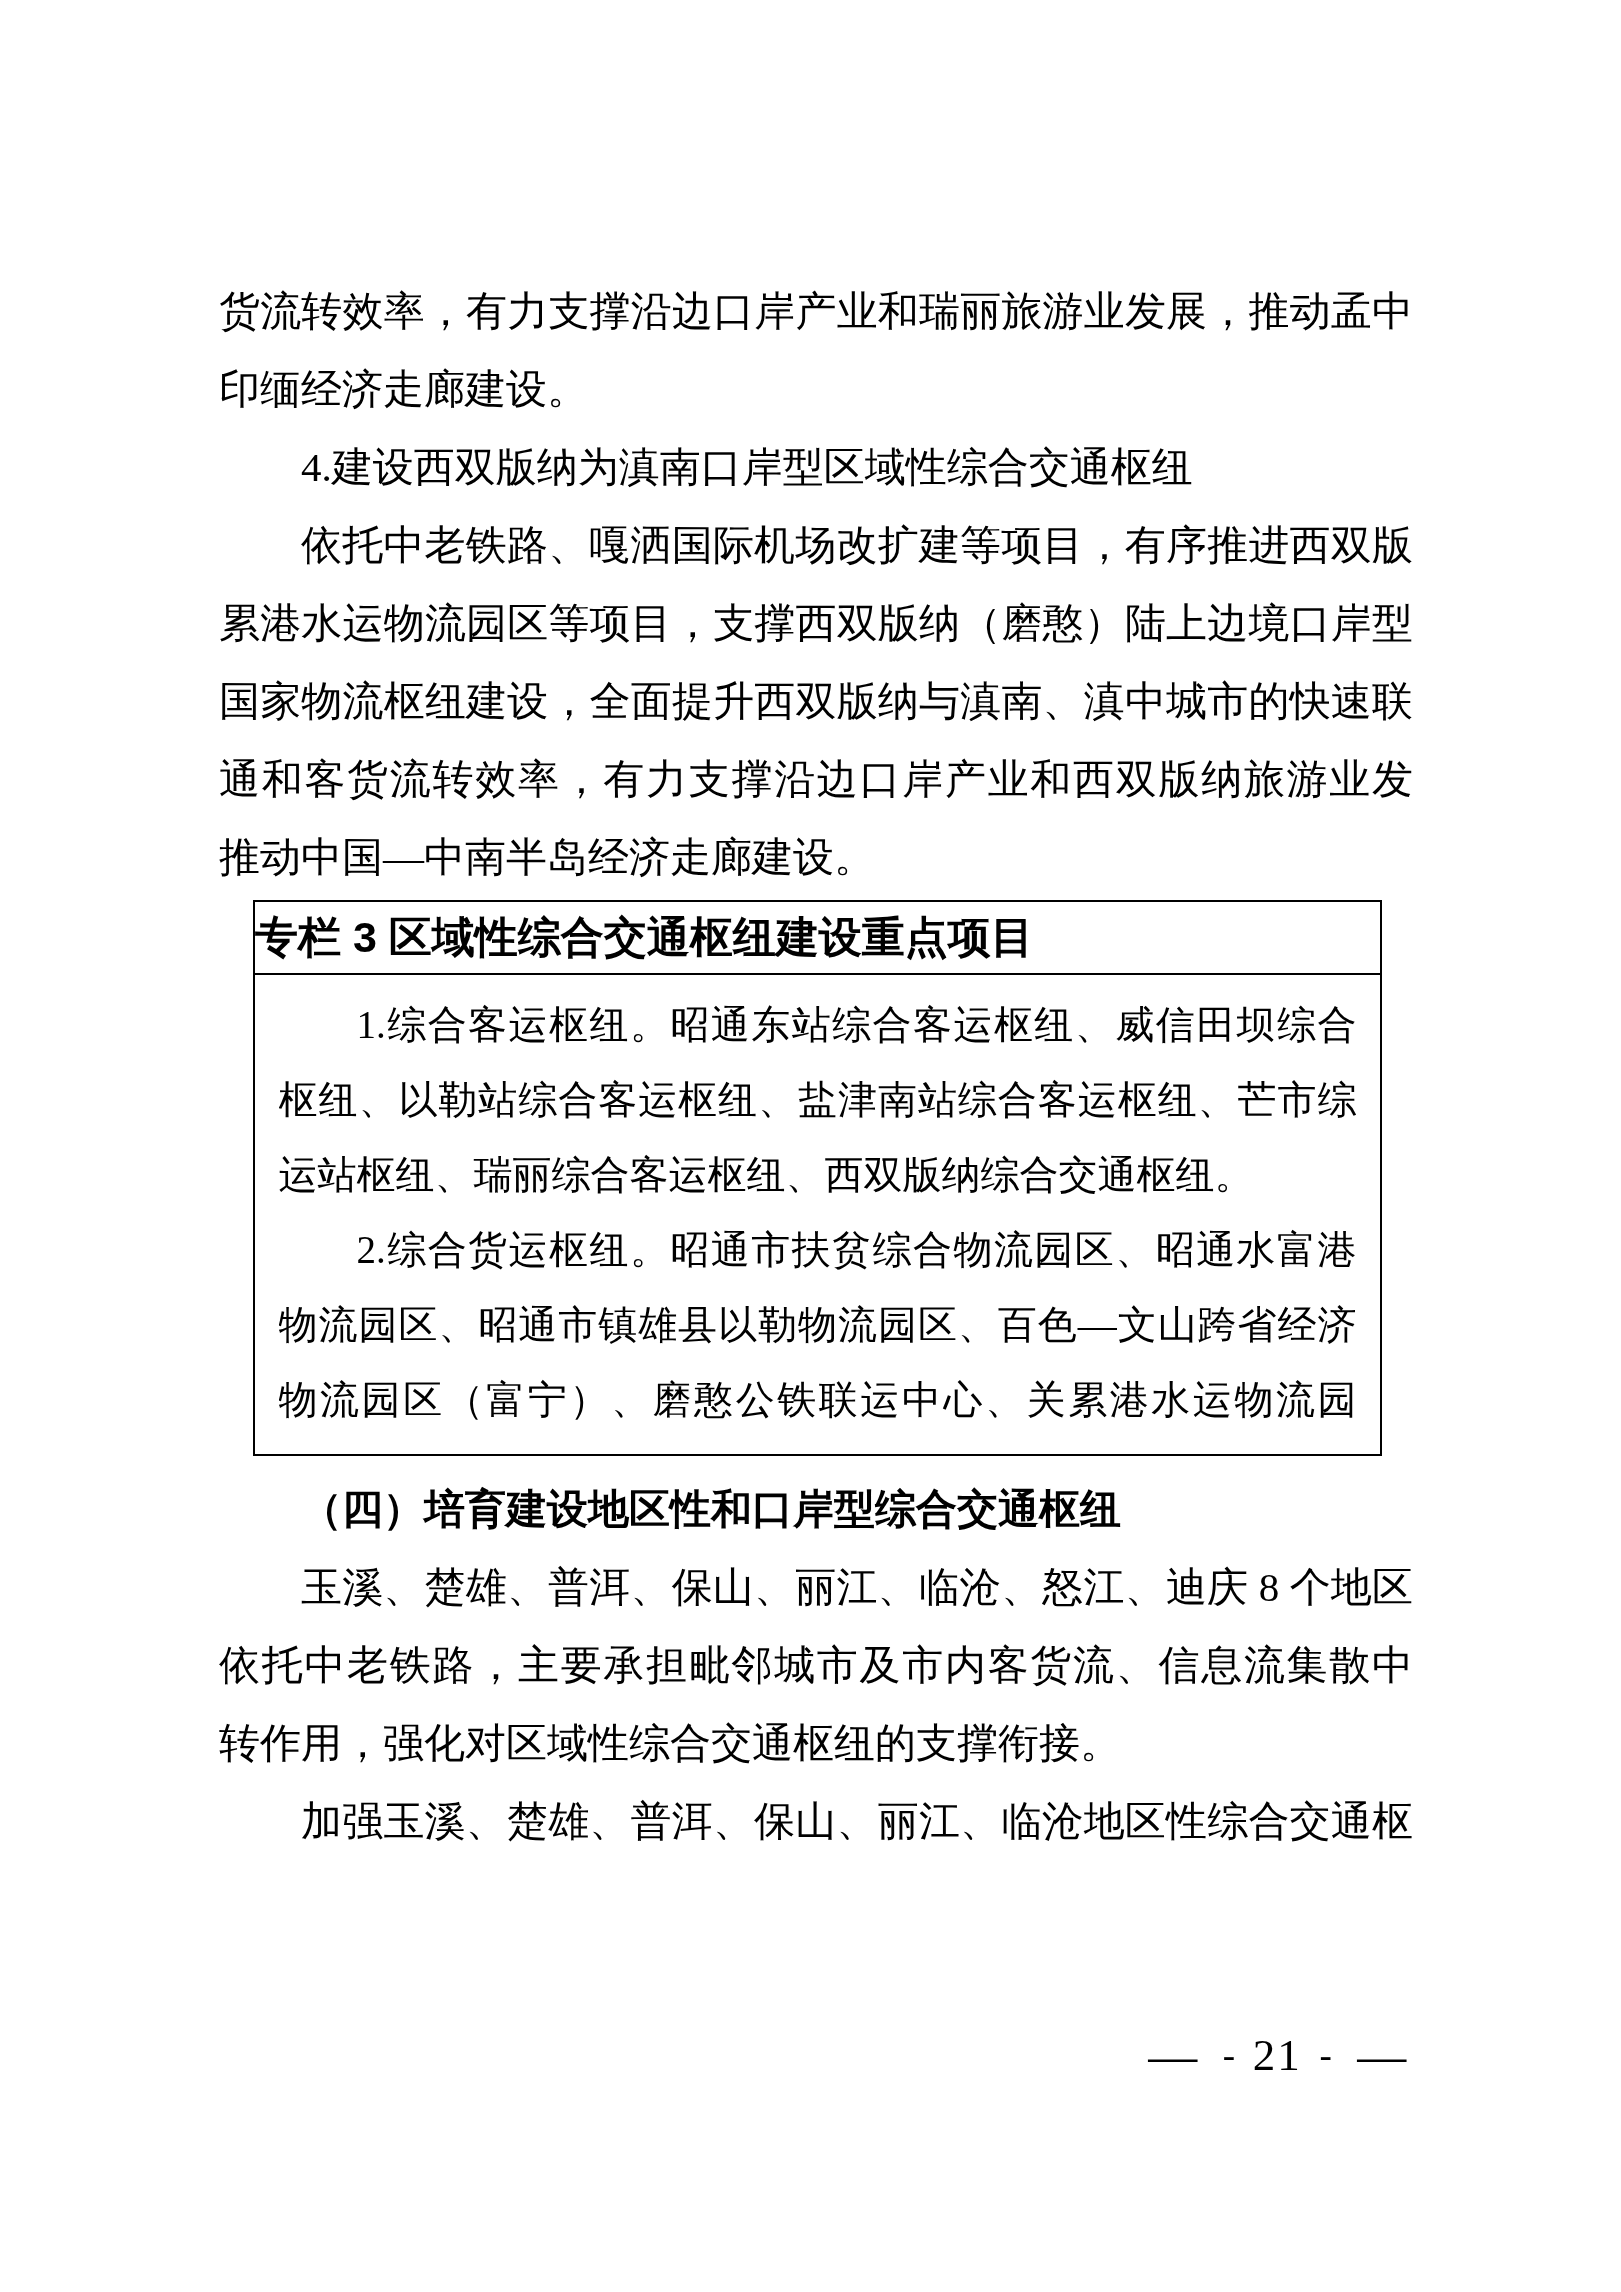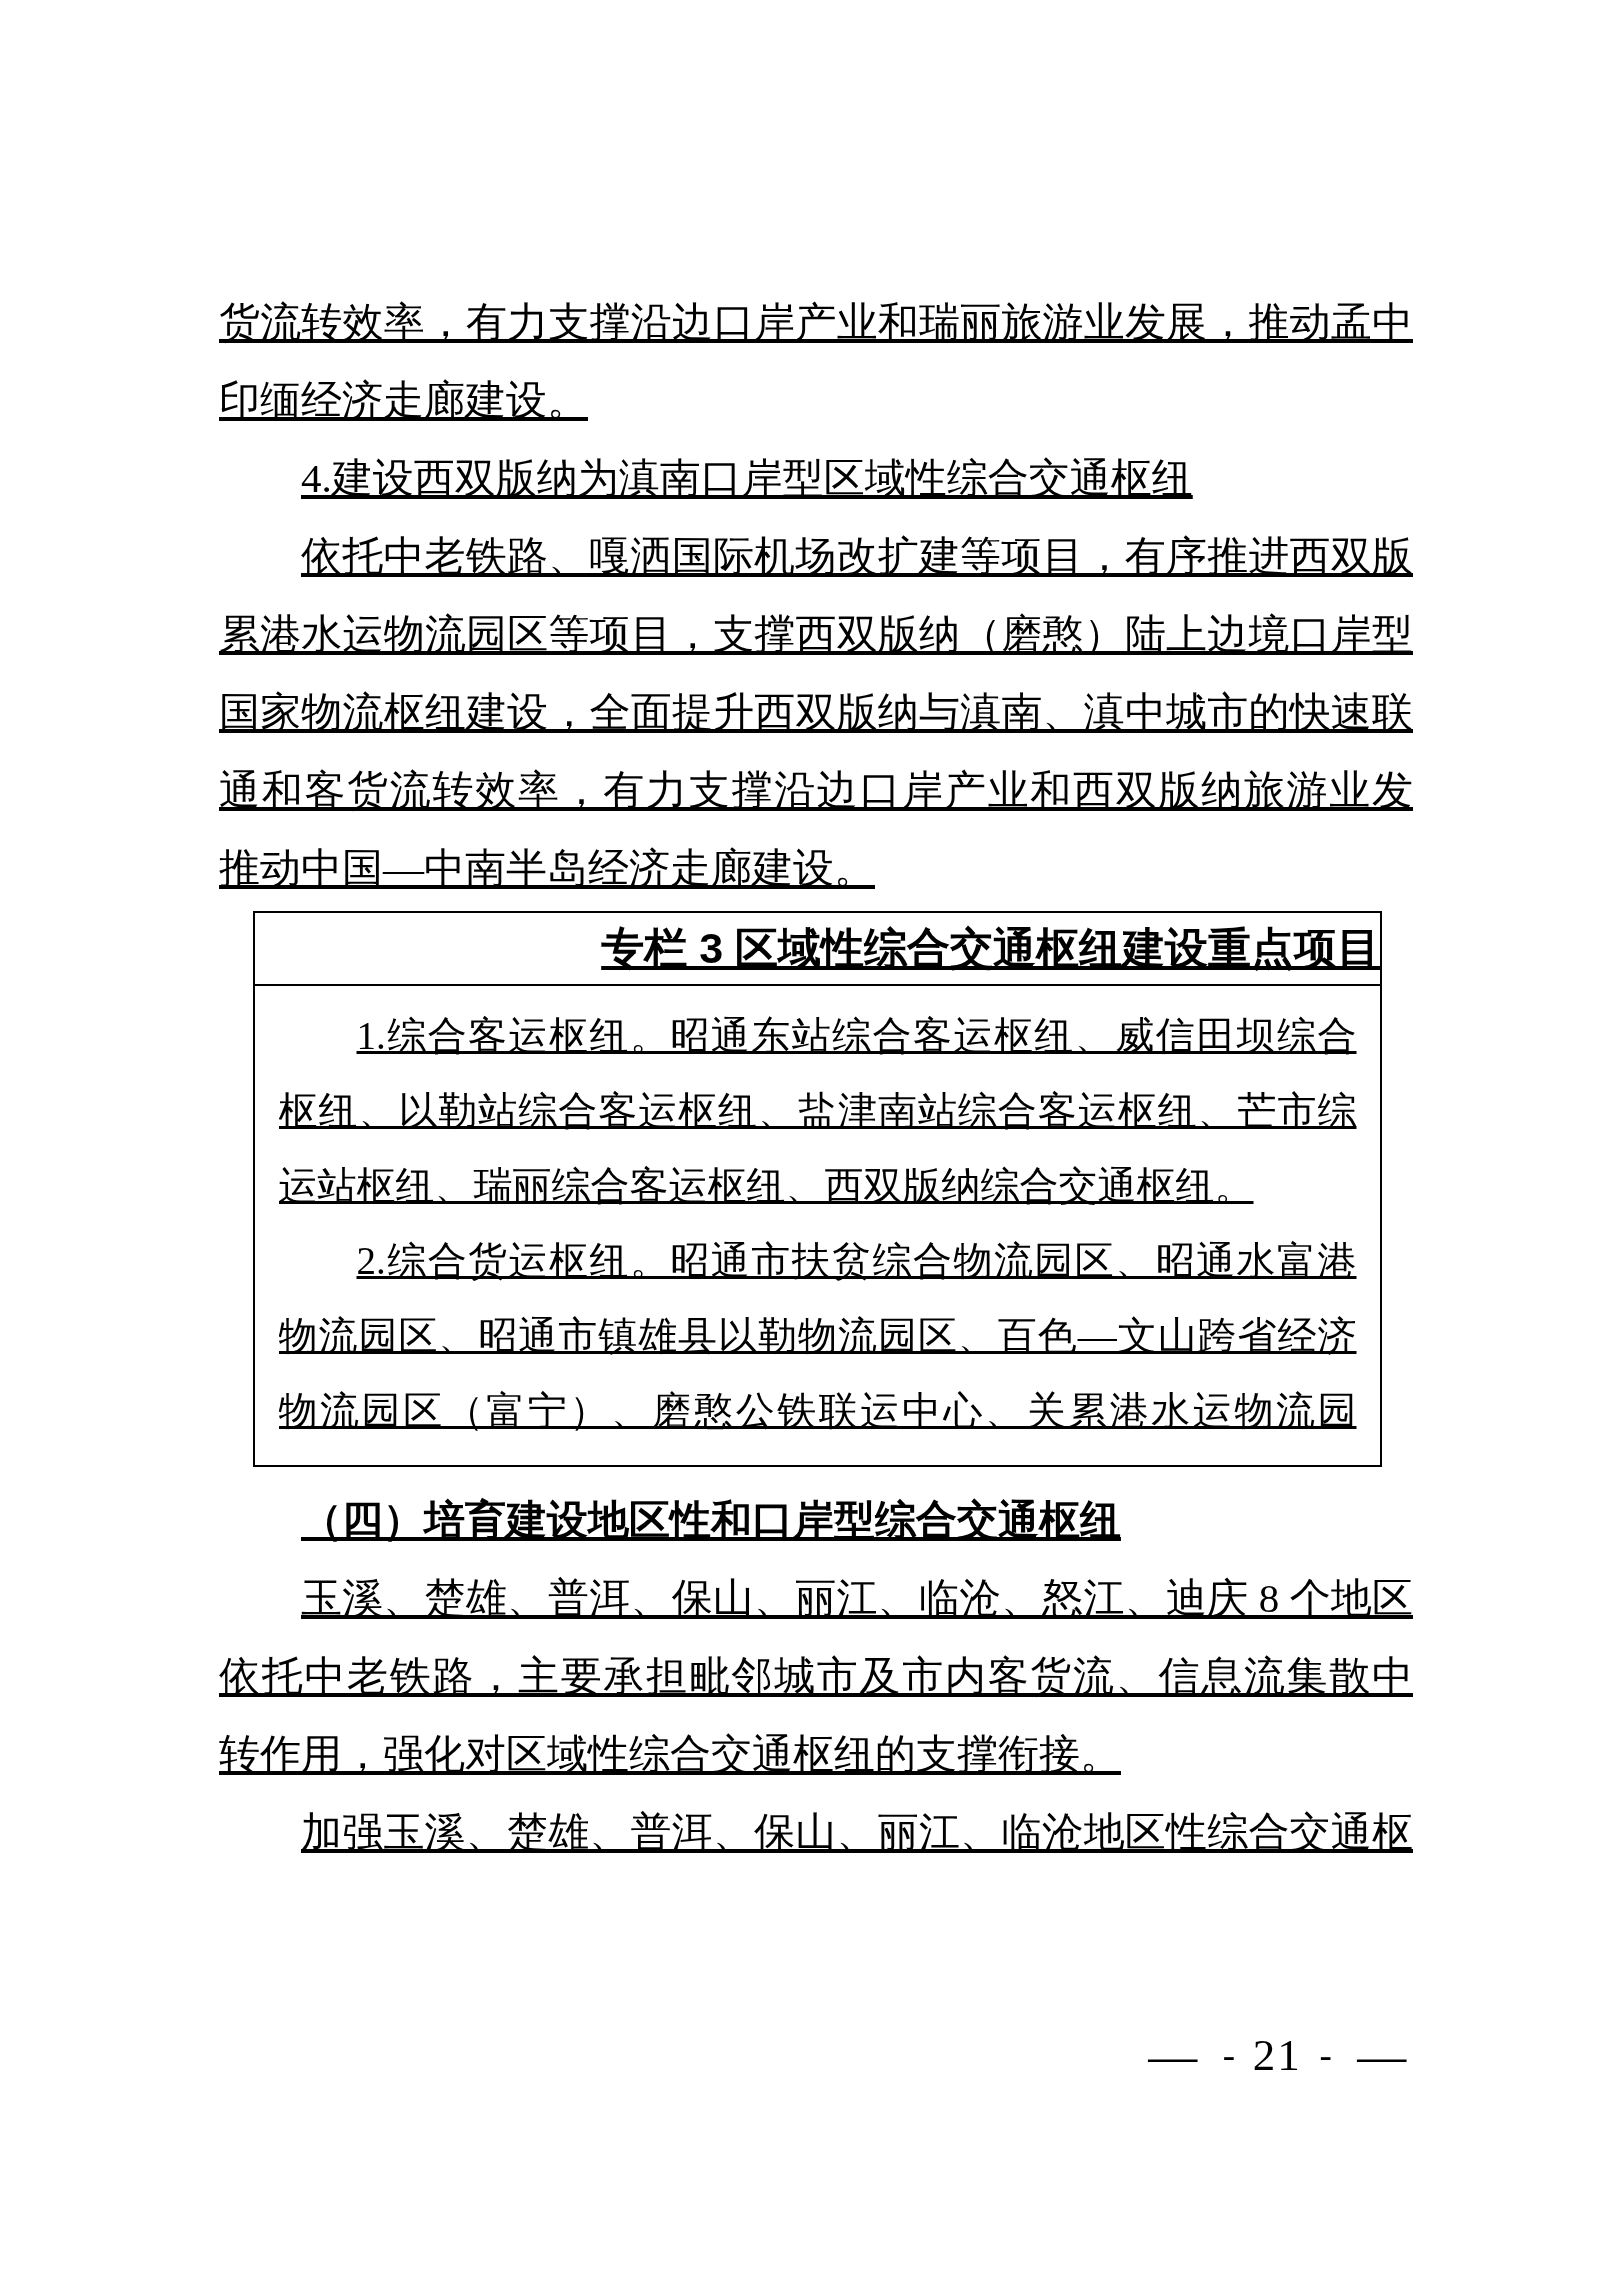--- a/index.html
+++ b/index.html
@@ -9,23 +9,22 @@
     height: 2293px;
     background: #ffffff;
     margin: 0 auto;
     font-family: "Liberation Serif", "DejaVu Serif", serif;
     color: #000000;
     overflow: hidden;
   }
   .content {
     position: absolute;
     left: 219px;
-    top: 283px;
+    top: 272px;
     width: 1194px;
-    text-decoration: underline;
   }
   
   .line {
     font-size: 41px;
     line-height: 78px;
     height: 78px;
     text-align: justify;
     text-align-last: justify;
     text-justify: inter-character;
     overflow: hidden;
@@ -42,21 +41,21 @@
   .box {
     box-sizing: border-box;
     width: 1129px;
     margin: 3.9px 0 0 34px;
     border: 2.9px solid #000000;
   }
   .box-title {
     height: 71px;
     line-height: 71px;
     border-bottom: 2.9px solid #000000;
-    text-align: right;
+    text-align: left;
     font-family: "Liberation Sans", "DejaVu Sans", sans-serif;
     font-weight: bold;
     font-size: 43px;
     white-space: nowrap;
     overflow: hidden;
   }
   .box-body { padding: 11.8px 23.5px 17.6px 23.5px; }
   .bline {
     font-size: 39px;
     line-height: 75px;

